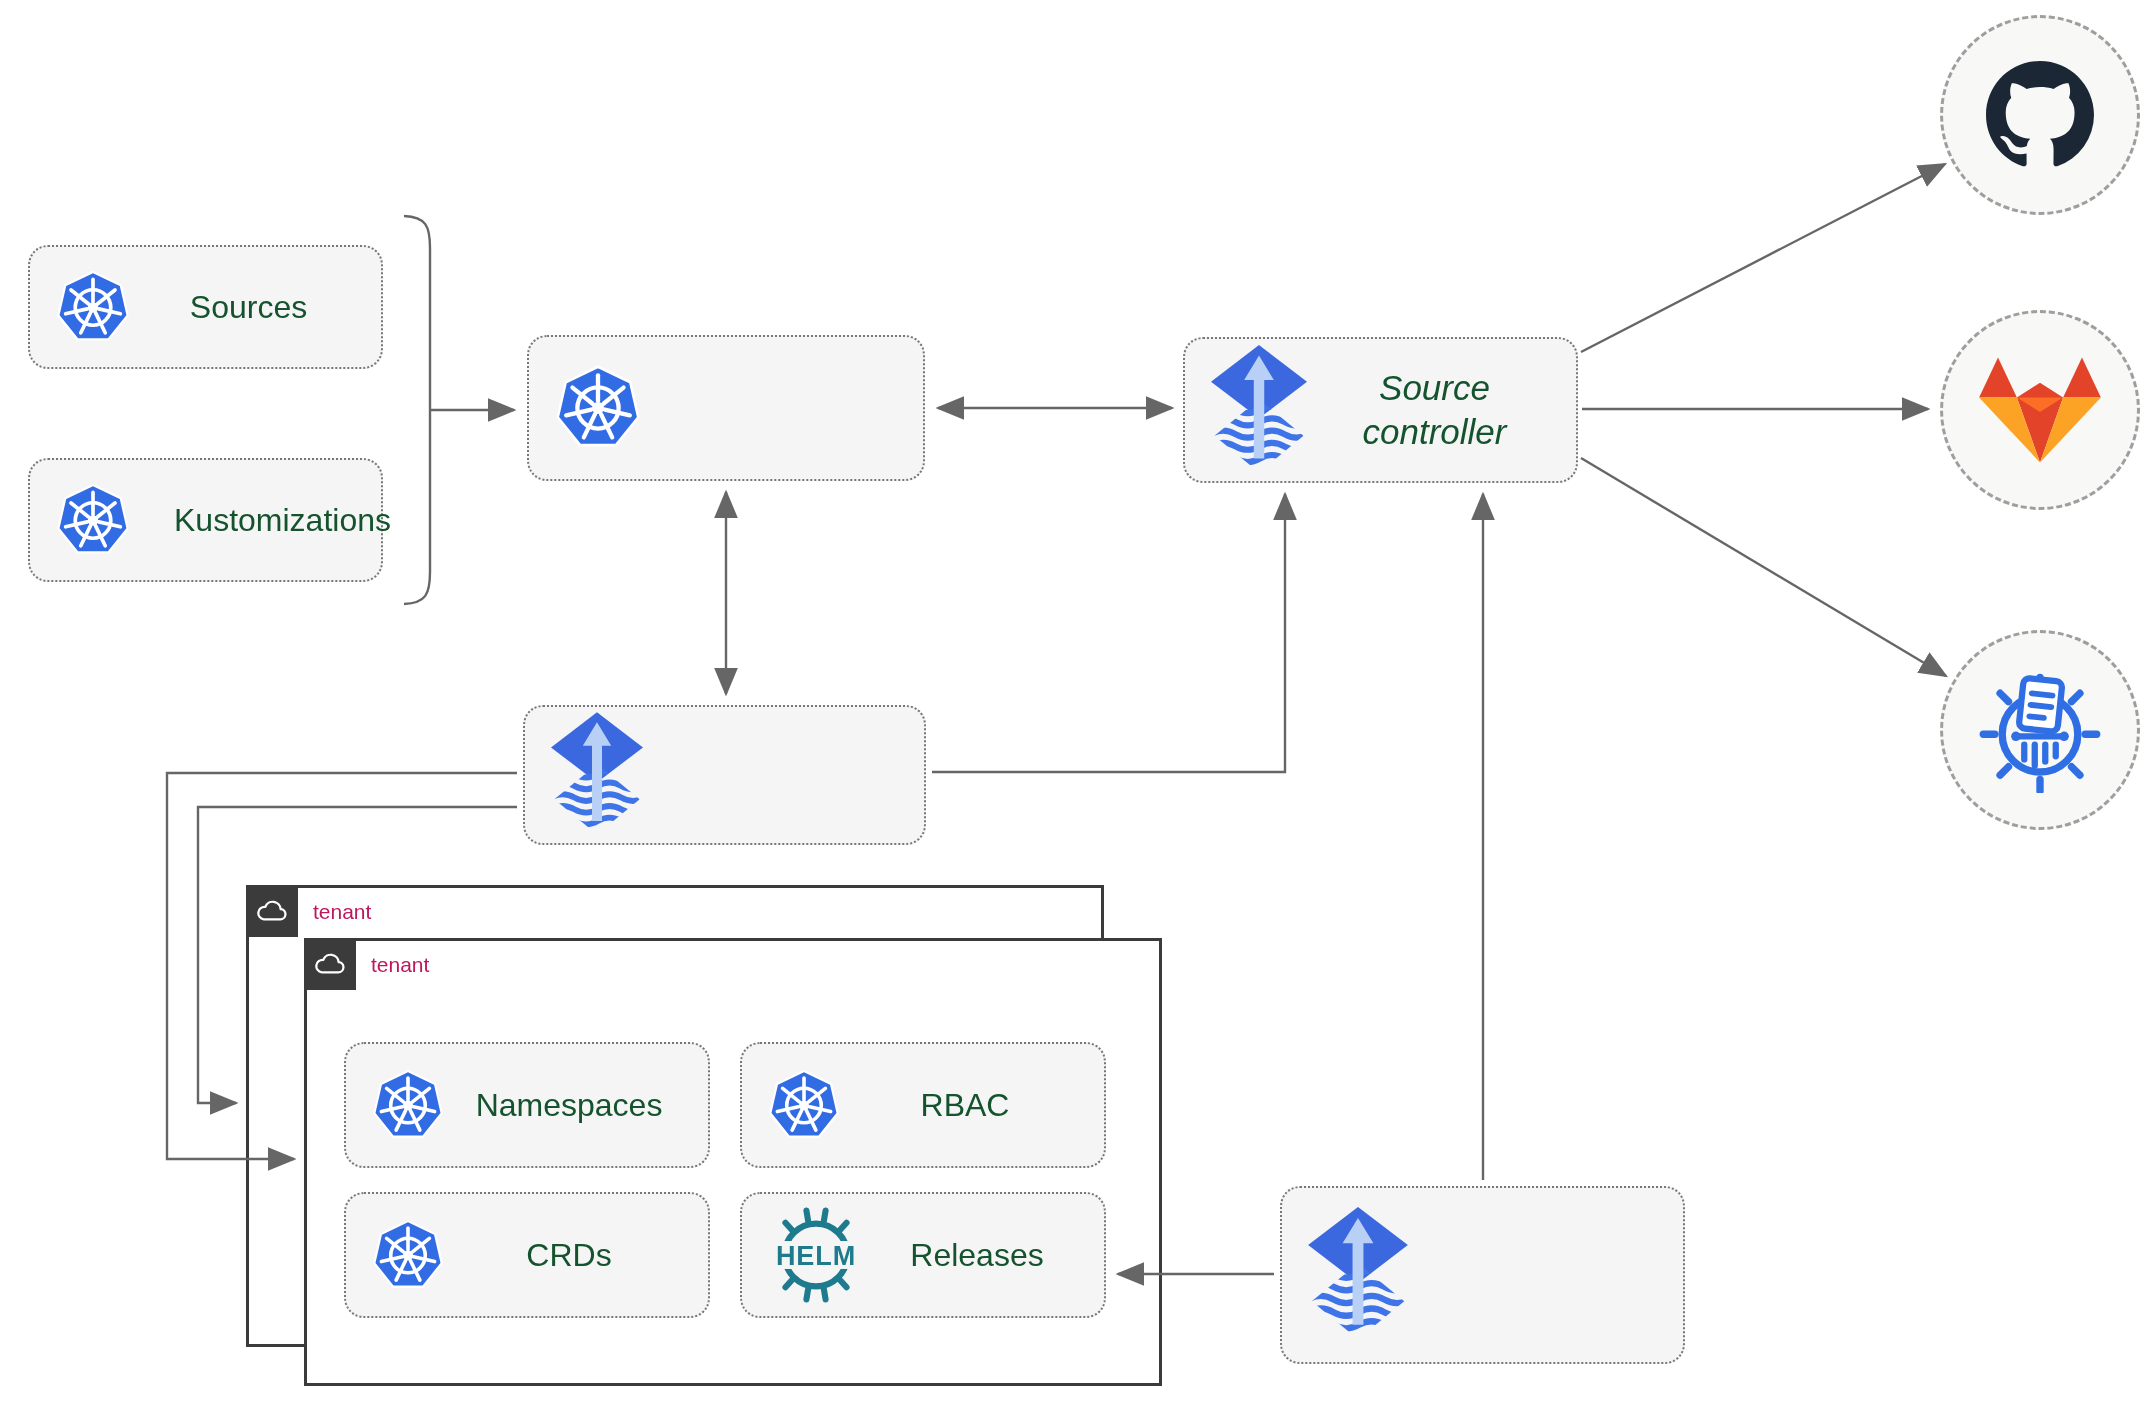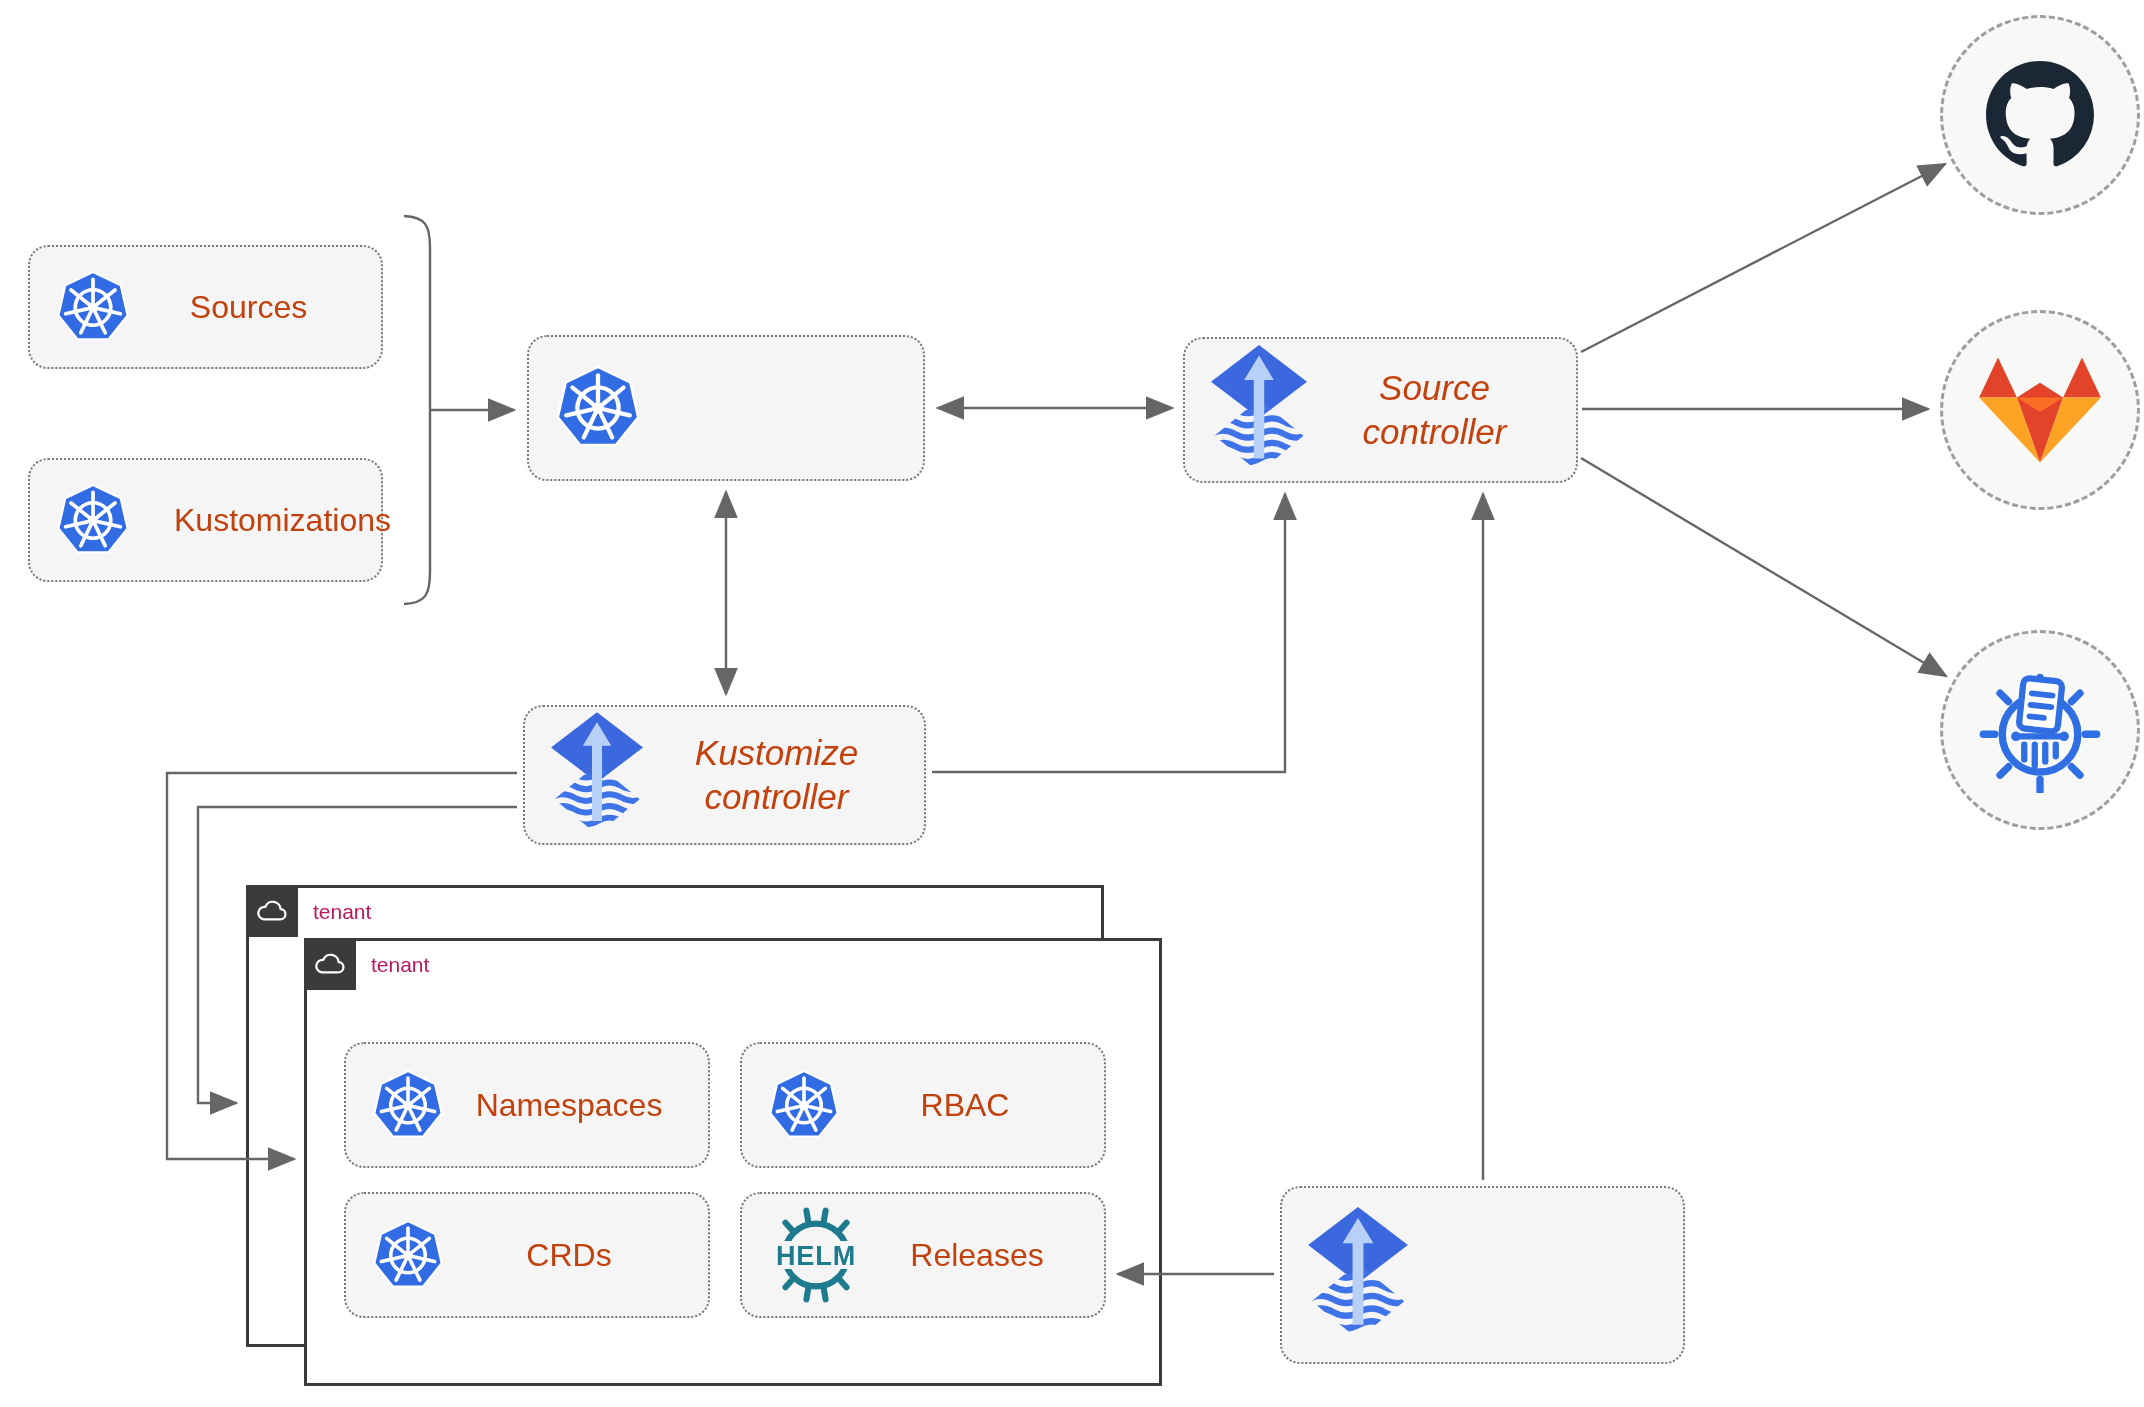--- a/index.html
+++ b/index.html
@@ -12,21 +12,21 @@
     border:2px dotted #777;
     border-radius:20px;
     display:flex;
     align-items:center;
     box-sizing:border-box;
     padding-left:26px;
   }
   .node .nlabel{
     flex:1;
     text-align:center;
-    color:#c2410c;
+    color:#14532d;
     font-size:32px;
     line-height:1.25;
     padding-right:14px;
   }
   .node.big .nlabel{font-size:36px;}
   .node.ctl .nlabel{font-size:35px;font-style:italic;}
   .wraplbl{display:inline-block;max-width:240px;}
 
   
   .group{
@@ -180,21 +180,20 @@
   </span>
   <span class="nlabel"><span class="wraplbl" style="max-width:200px;">Source controller</span></span>
 </div>
 
 <div class="node ctl" style="left:523px;top:705px;width:403px;height:140px;">
   <span class="iconbox">
     <svg width="92" height="126">
         <use href="#sym-flux"></use>
       </svg>
   </span>
-  <span class="nlabel"><span class="wraplbl" style="max-width:230px;">Kustomize controller</span></span>
 </div>
 
 <div class="node ctl" style="left:1280px;top:1186px;width:405px;height:178px;">
   <span class="iconbox">
     <svg width="100" height="136">
         <use href="#sym-flux"></use>
       </svg>
   </span>
 </div>
 

